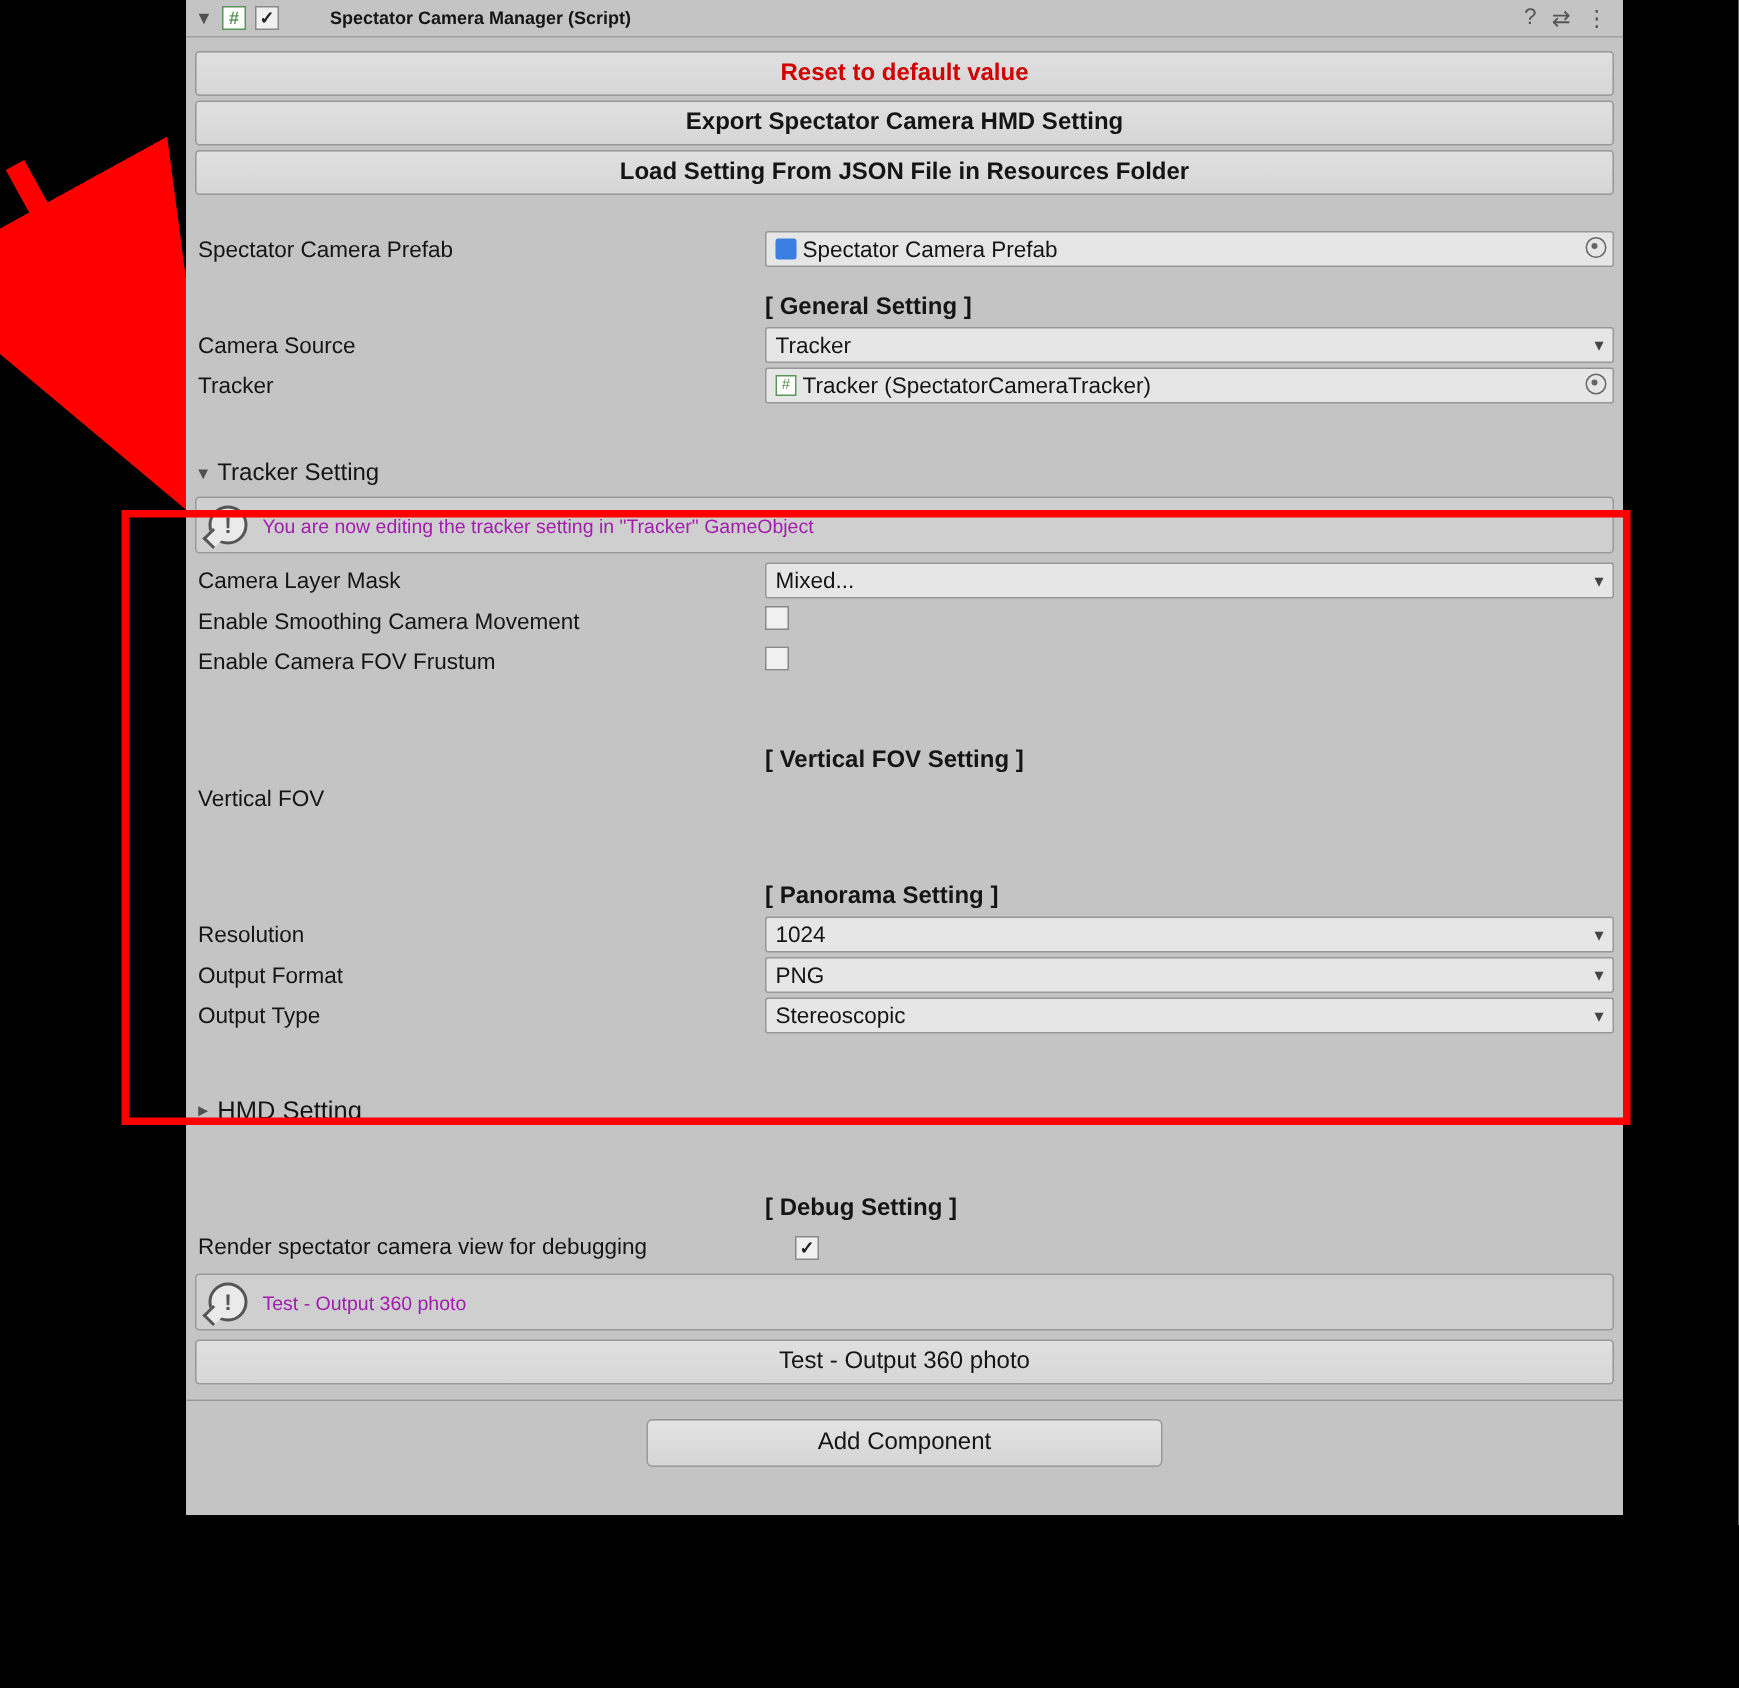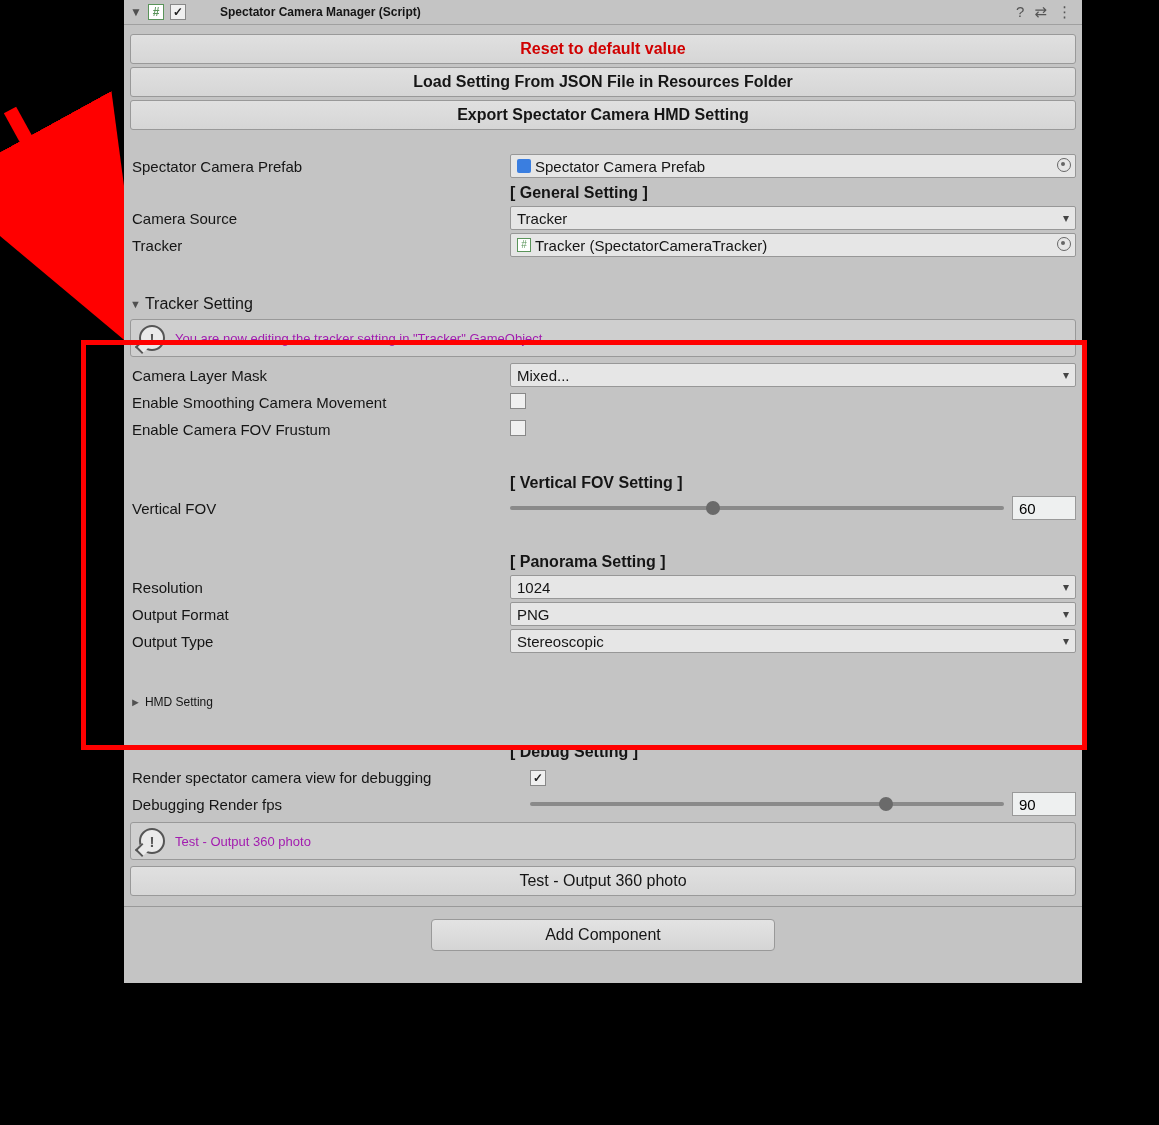--- a/index.html
+++ b/index.html
@@ -73,21 +73,21 @@
     border:1.5px solid #666; border-radius:50%;
   }
   .object-field .picker::after{
     content:""; position:absolute; width:4px;height:4px; background:#666; border-radius:50%;
     left:3px; top:3px;
   }
   .dropdown::after{
     content:"▾"; position:absolute; right:6px; color:#444; font-size:12px;
   }
   .section-heading{
-    text-align:left; font-weight:700; font-size:16px; margin:6px 0 4px 0;
+    text-align:left; font-weight:700; font-size:16px; margin:18px 0 4px 0;
     padding-left:380px; display:flex;
   }
   .foldout-row { display:flex; align-items:center; gap:4px; margin-top:18px; cursor:pointer;}
   .foldout-row .tri { font-size:11px; color:#505050; }
   .foldout-row.collapsed .tri::before{content:"►";}
   .foldout-row.expanded .tri::before{content:"▼";}
   .info-box{
     display:flex; align-items:center; gap:10px;
     background:#cfcfcf; border:1px solid #999; border-radius:3px;
     padding:5px 8px; margin:6px 0;
@@ -155,22 +155,22 @@
     <span class="comp-title">Spectator Camera Manager (Script)</span>
     <div class="header-icons">
       <span>?</span>
       <span>⇄</span>
       <span>⋮</span>
     </div>
   </div>
 
   <div class="body">
     <div class="btn-wide alert">Reset to default value</div>
+    <div class="btn-wide">Export Spectator Camera HMD Setting</div>
     <div class="btn-wide">Load Setting From JSON File in Resources Folder</div>
-    <div class="btn-wide">Export Spectator Camera HMD Setting</div>
 
     <div style="height:18px"></div>
 
     <div class="row">
       <div class="label">Spectator Camera Prefab</div>
       <div class="control">
         <div class="object-field">
           <span class="obj-ico obj-blue"></span>
           <span>Spectator Camera Prefab</span>
           <span class="picker"></span>
@@ -228,28 +228,20 @@
       <div class="control"><span class="chk"></span></div>
     </div>
 
     <div style="height:24px"></div>
     <div class="section-heading">
         <span class="text-only-heading">[ Vertical FOV Setting ]</span>
       </div>
 
     <div class="row">
       <div class="label">Vertical FOV</div>
-      <div class="control">
-        <div class="slider-wrap">
-          <div class="slider-track">
-            <div class="slider-thumb" id="vfov-thumb" style="left: 41%;"></div>
-          </div>
-          <input class="num-field" value="60" style="">
-        </div>
-      </div>
     </div>
 
     <div style="height:24px"></div>
     <div class="section-heading">
         <span class="text-only-heading">[ Panorama Setting ]</span>
       </div>
 
     <div class="row">
       <div class="label">Resolution</div>
       <div class="control">
@@ -270,43 +262,32 @@
       <div class="label">Output Type</div>
       <div class="control">
           <div class="dropdown">
             <span>Stereoscopic</span>
           </div>
         </div>
     </div>
 
     <div class="foldout-row collapsed" style="margin-top:42px;">
       <span class="tri"></span>
-      <span style="font-size:12px;">HMD Setting</span>
+      <span style="font-size:17px;">HMD Setting</span>
     </div>
 
     <div style="height:28px"></div>
     <div class="section-heading">
         <span class="text-only-heading">[ Debug Setting ]</span>
       </div>
 
     <div class="row">
       <div class="label" style="width:400px">Render spectator camera view for debugging</div>
       <div class="control"><span class="chk checked"></span></div>
     </div>
-    <div class="row">
-      <div class="label" style="width:400px">Debugging Render fps</div>
-      <div class="control">
-        <div class="slider-wrap">
-          <div class="slider-track">
-            <div class="slider-thumb" id="fps-thumb" style="left: 75%;"></div>
-          </div>
-          <input class="num-field" value="90" style="">
-        </div>
-      </div>
-    </div>
 
     <div class="info-box">
       <div class="info-ico">!</div>
       <div class="info-txt">Test - Output 360 photo</div>
     </div>
 
     <div class="btn-wide" style="font-weight:500">Test - Output 360 photo</div>
 
     <div class="divider"></div>
     <div class="add-comp-row">

